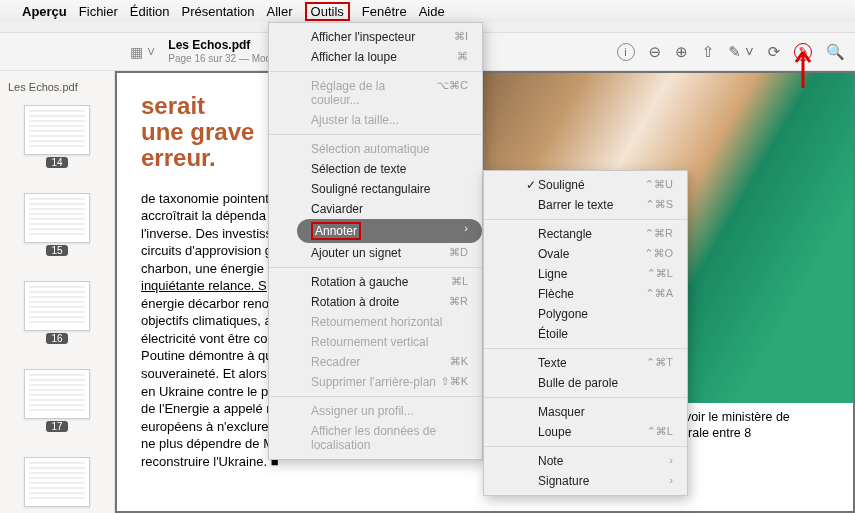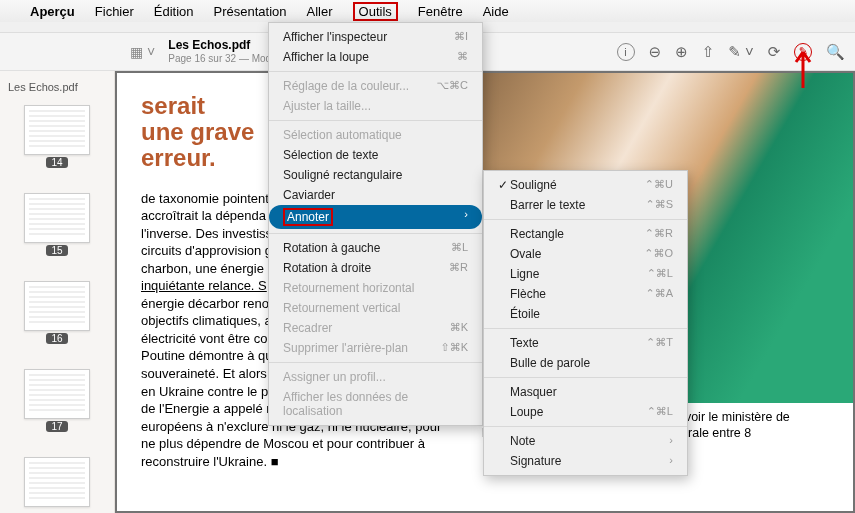--- a/index.html
+++ b/index.html
@@ -1,19 +1,19 @@
 <!DOCTYPE html>
 <html><head>
 <meta charset="utf-8">
 <style>
 * { margin: 0; padding: 0; box-sizing: border-box; font-family: -apple-system, "Helvetica Neue", Arial, sans-serif; }
 body { width: 855px; height: 513px; background: #f0f0f0; overflow: hidden; position: relative; font-size: 13px; }
 
 
-.menubar { height: 22px; background: linear-gradient(#f8f8f8,#ececec); display: flex; align-items: center; padding: 8px 10px; gap: 20px; font-size: 13px; }
+.menubar { height: 22px; background: linear-gradient(#f8f8f8,#ececec); display: flex; align-items: center; padding: 8px 10px; gap: 12px; font-size: 13px; }
 .menubar span { cursor: default; }
 .menubar .apple { font-size: 14px; }
 .menubar .bold { font-weight: 600; }
 .menubar .outlined { border: 2px solid #c00; padding: 0 4px; }
 
 
 .traffic { position: absolute; top: 40px; left: 14px; display: flex; gap: 7px; }
 .traffic div { width: 11px; height: 11px; border-radius: 50%; }
 .tl-r { background: #ff5f57; } .tl-y { background: #febc2e; } .tl-g { background: #28c840; }
 
@@ -43,25 +43,25 @@
 .article-title { font-family: Georgia, serif; font-size: 24px; font-weight: 700; color: #b85a2e; line-height: 1.05; }
 .article-body { font-family: Georgia, serif; font-size: 13px; line-height: 1.35; margin-top: 18px; hyphens: auto; }
 .article-body .u { text-decoration: underline; }
 .page2 { background: #fff; flex: 1; position: relative; overflow: hidden; }
 .photo { position: absolute; top: 0; left: 0; right: 0; height: 330px; background: linear-gradient(120deg,#8b6b4a 0%,#c49a6c 20%,#f4e4d4 35%,#d4a574 50%,#1a8962 60%,#2aa877 80%); }
 .caption { position: absolute; top: 336px; left: 10px; right: 10px; font-family: Georgia, serif; font-size: 12.5px; line-height: 1.3; }
 .caption b { font-weight: 700; }
 
 
 .menu1 { position: absolute; top: 22px; left: 268px; width: 215px; background: #efefef; border: 1px solid #c8c8c8; box-shadow: 2px 4px 12px rgba(0,0,0,.25); font-size: 12px; padding: 4px 0; z-index: 50; }
-.menu-item { padding: 3px 14px; display: flex; justify-content: space-between; color: #222; }
+.menu-item { padding: 3px 14px; display: flex; justify-content: space-between; color: #222; margin-left: 28px; }
 .menu-item.disabled { color: #a8a8a8; }
 .menu-item .sc { color: #999; font-size: 11px; }
 .menu-sep { height: 1px; background: #d8d8d8; margin: 4px 0; }
-.menu-item.highlighted { background: #0369a1; color: #fff; border-radius: 12px; }
+.menu-item.highlighted { background: #737373; color: #fff; border-radius: 12px; }
 .menu-item.highlighted .sc { color: #fff; }
 .annot-box { border: 2px solid #c00; display: inline-block; padding: 0 2px; }
 
 
 .menu2 { position: absolute; top: 170px; left: 483px; width: 205px; background: #efefef; border: 1px solid #c8c8c8; box-shadow: 2px 4px 12px rgba(0,0,0,.25); font-size: 12px; padding: 4px 0; z-index: 51; }
 .menu2 .check { width: 12px; display: inline-block; }
 
 
 .arrow { position: absolute; top: 50px; left: 788px; width: 30px; height: 40px; z-index: 60; }
 .arrow svg { width: 100%; height: 100%; }
@@ -173,20 +173,24 @@
       <span class="sc"></span>
     </div>
     <div class="menu-item">
       <span>Caviarder</span>
       <span class="sc"></span>
     </div>
     <div class="menu-item highlighted">
       <span><span class="annot-box">Annoter</span></span>
       <span class="sc">›</span>
     </div>
+    <div class="menu-item">
+      <span>Ajouter un signet</span>
+      <span class="sc">⌘D</span>
+    </div>
     <div class="menu-sep"></div>
     <div class="menu-item">
       <span>Rotation à gauche</span>
       <span class="sc">⌘L</span>
     </div>
     <div class="menu-item">
       <span>Rotation à droite</span>
       <span class="sc">⌘R</span>
     </div>
     <div class="menu-item disabled">
@@ -234,20 +238,24 @@
       <span><span class="check"></span>Ovale</span>
       <span class="sc">⌃⌘O</span>
     </div>
     <div class="menu-item">
       <span><span class="check"></span>Ligne</span>
       <span class="sc">⌃⌘L</span>
     </div>
     <div class="menu-item">
       <span><span class="check"></span>Flèche</span>
       <span class="sc">⌃⌘A</span>
+    </div>
+    <div class="menu-item">
+      <span><span class="check"></span>Polygone</span>
+      <span class="sc"></span>
     </div>
     <div class="menu-item">
       <span><span class="check"></span>Étoile</span>
       <span class="sc"></span>
     </div>
     <div class="menu-sep"></div>
     <div class="menu-item">
       <span><span class="check"></span>Texte</span>
       <span class="sc">⌃⌘T</span>
     </div>

